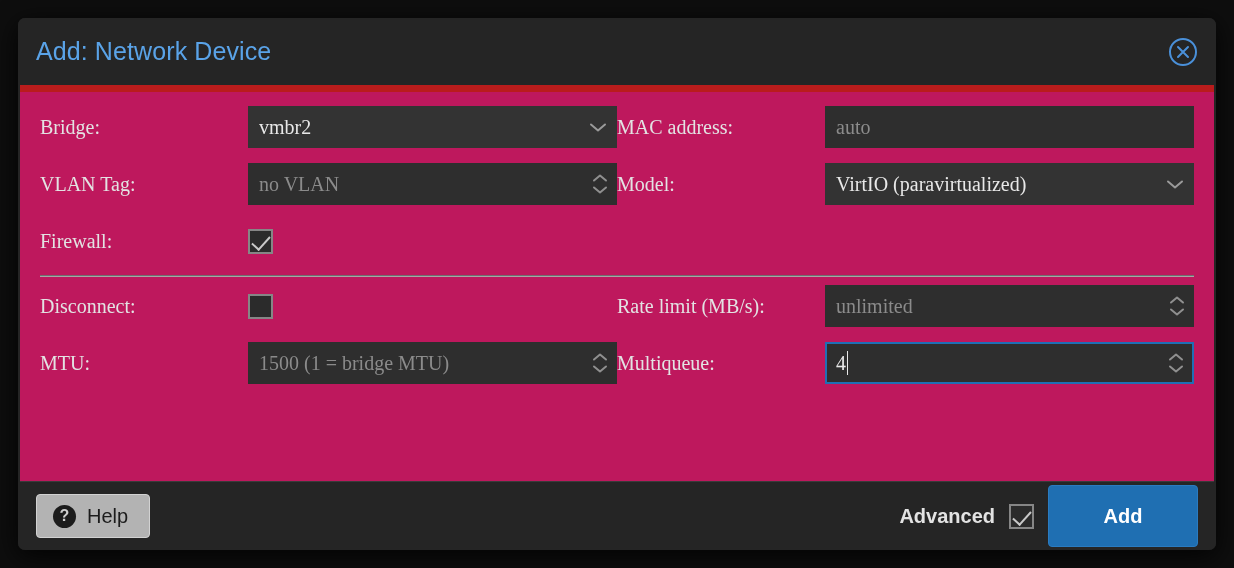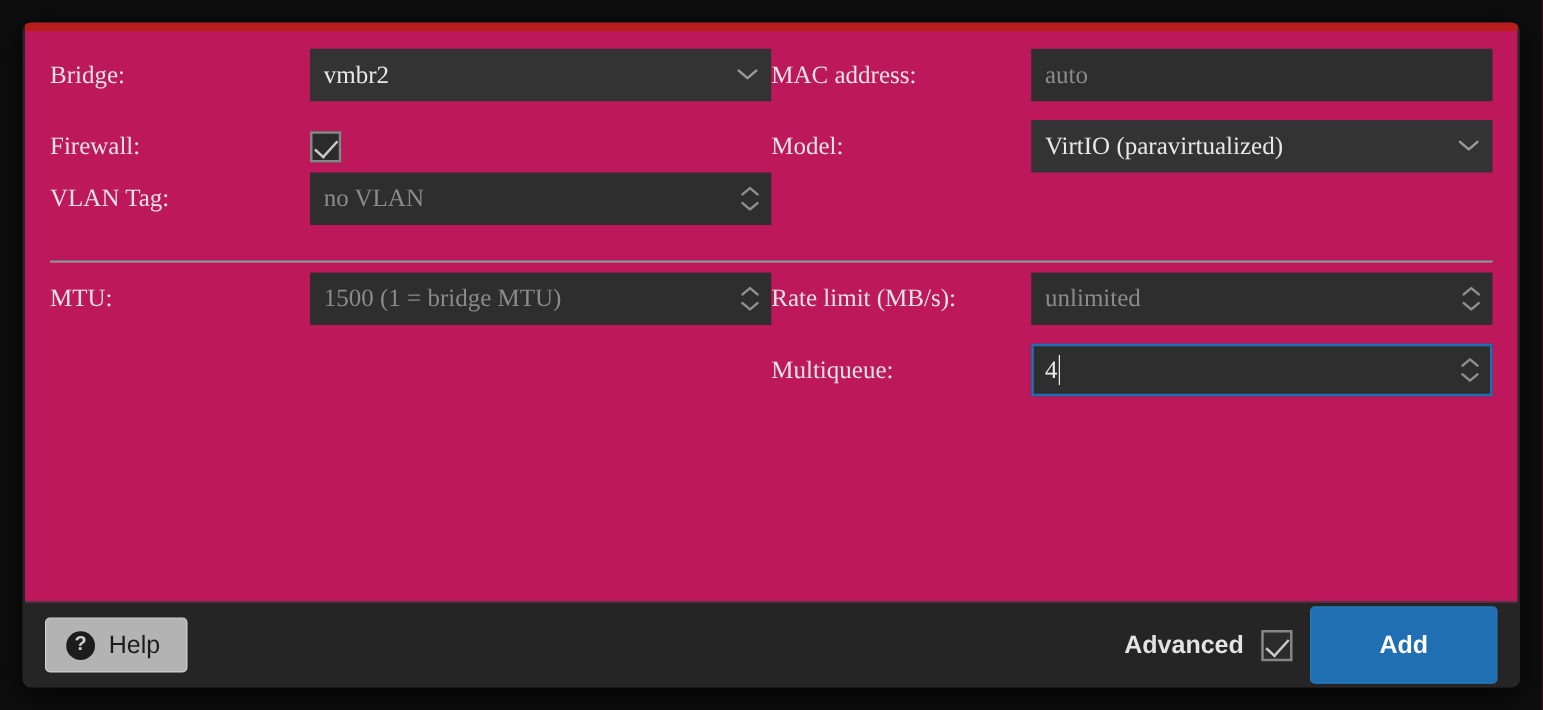--- a/index.html
+++ b/index.html
@@ -226,58 +226,67 @@
     align-items: center;
     justify-content: center;
     cursor: pointer;
   }
 </style>
 </head>
 <body>
 
 <div id="dialog">
 
+  <div id="header">
+    <div id="title">Add: Network Device</div>
+    <div id="close-btn">
+      <svg width="30" height="30" viewBox="0 0 30 30">
+        <circle cx="15" cy="15" r="13" fill="none" stroke="#4a90d9" stroke-width="2"></circle>
+        <path d="M10 10 L20 20 M20 10 L10 20" stroke="#4a90d9" stroke-width="2" stroke-linecap="round"></path>
+      </svg>
+    </div>
+  </div>
 
   <div id="content">
 
     <div class="section">
       <div class="grid">
 
         <div class="col col-left">
 
           <div class="row">
             <div class="lbl">Bridge:</div>
             <div class="field">
               <span class="val">vmbr2</span>
               <span class="chev">
                 <svg width="18" height="12" viewBox="0 0 18 12">
                   <path d="M2 3 L9 9 L16 3" fill="none" stroke="#9a9a9a" stroke-width="2" stroke-linecap="round" stroke-linejoin="round"></path>
                 </svg>
               </span>
             </div>
           </div>
 
-          <div class="row last">
-            <div class="lbl">Firewall:</div>
-            <div class="cb checked"></div>
-          </div>
-
           <div class="row">
             <div class="lbl">VLAN Tag:</div>
             <div class="field disabled">
               <span class="val ph">no VLAN</span>
               <span class="spin">
                 <svg width="16" height="9" viewBox="0 0 16 9">
                     <path d="M2 7 L8 2 L14 7" fill="none" stroke="#8f8f8f" stroke-width="2" stroke-linecap="round" stroke-linejoin="round"></path>
                   </svg>
                 <svg width="16" height="9" viewBox="0 0 16 9">
                     <path d="M2 2 L8 7 L14 2" fill="none" stroke="#8f8f8f" stroke-width="2" stroke-linecap="round" stroke-linejoin="round"></path>
                   </svg>
               </span>
             </div>
+          </div>
+
+          <div class="row last">
+            <div class="lbl">Firewall:</div>
+            <div class="cb checked"></div>
           </div>
 
         </div>
 
         <div class="col col-right">
 
           <div class="row">
             <div class="lbl">MAC address:</div>
             <div class="field disabled">
               <span class="val ph">auto</span>
@@ -303,20 +312,24 @@
       </div>
     </div>
 
     <div class="divider"></div>
 
     <div class="section">
       <div class="grid">
 
         <div class="col col-left">
 
+          <div class="row">
+            <div class="lbl">Disconnect:</div>
+            <div class="cb"></div>
+          </div>
 
           <div class="row last">
             <div class="lbl">MTU:</div>
             <div class="field disabled">
               <span class="val ph">1500 (1 = bridge MTU)</span>
               <span class="spin">
                 <svg width="16" height="9" viewBox="0 0 16 9">
                     <path d="M2 7 L8 2 L14 7" fill="none" stroke="#8f8f8f" stroke-width="2" stroke-linecap="round" stroke-linejoin="round"></path>
                   </svg>
                 <svg width="16" height="9" viewBox="0 0 16 9">

